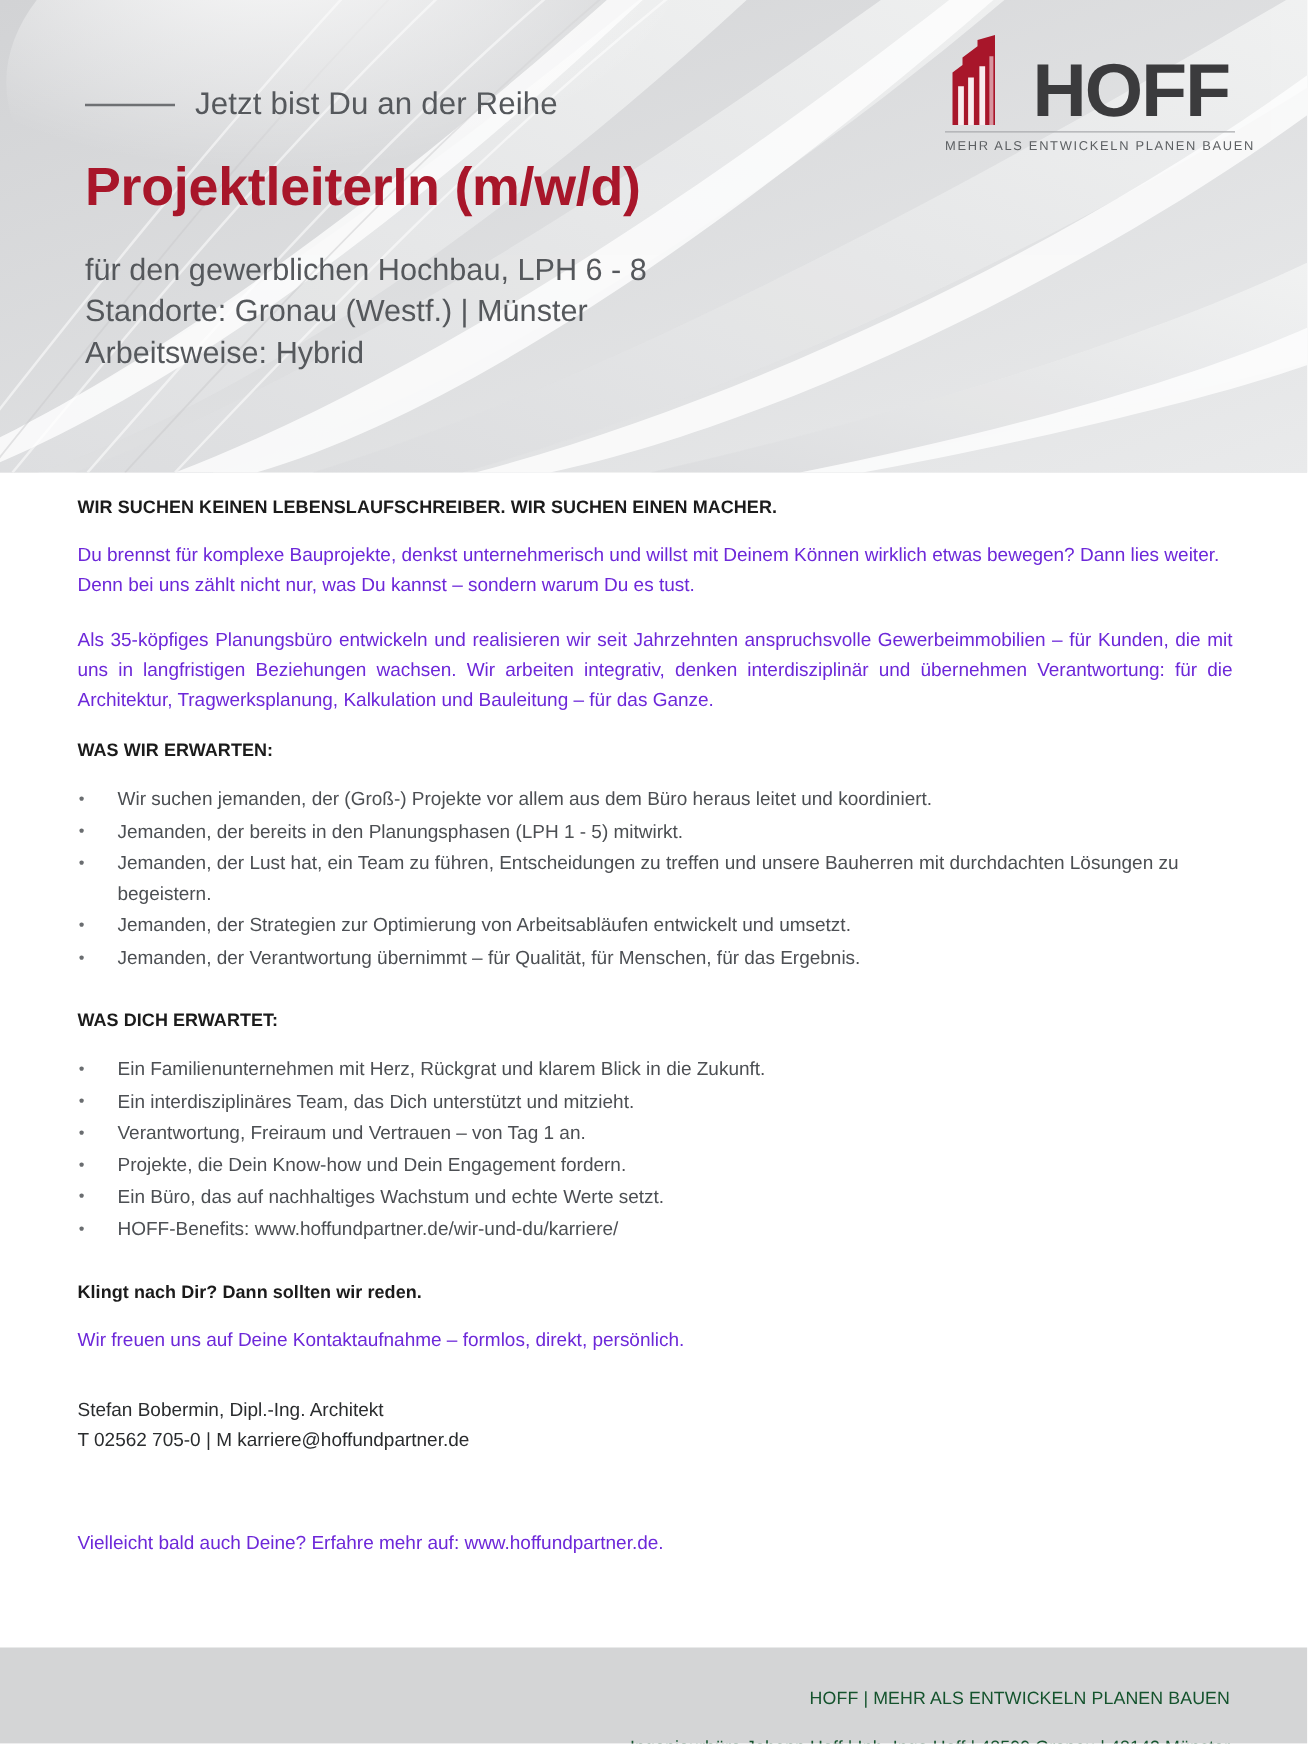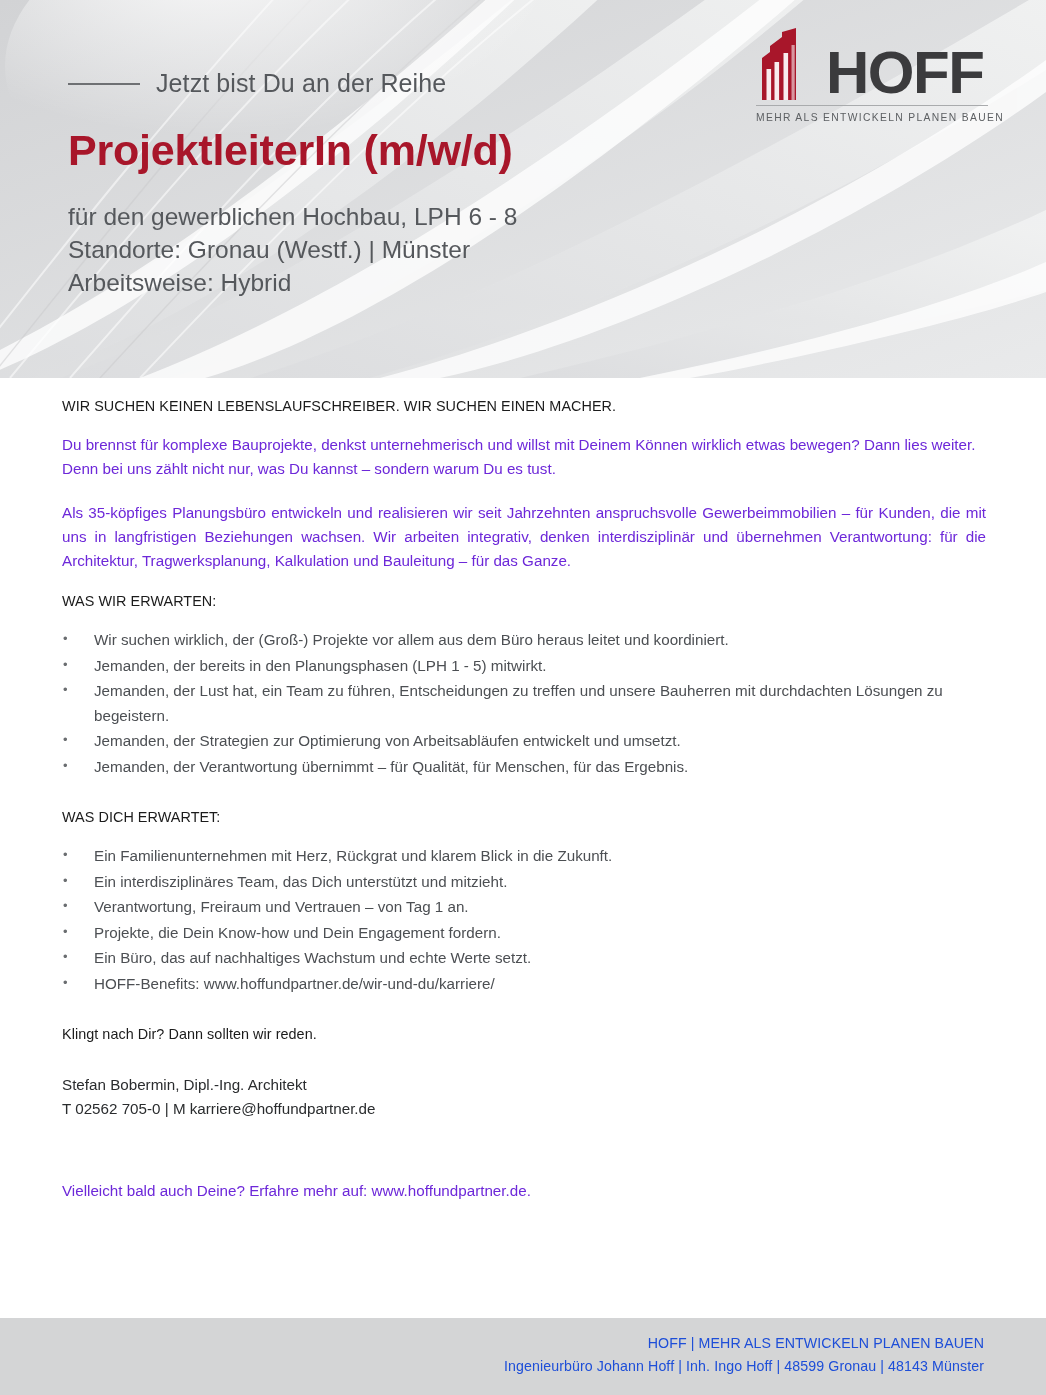--- a/index.html
+++ b/index.html
@@ -125,21 +125,21 @@
   
   .body-wrap {
     position: absolute;
     left: 62px;
     top: 398px;
     width: 924px;
   }
 
   .sec-head {
     font-size: 14.4px;
-    font-weight: normal;
+    font-weight: bold;
     color: #1b1b1b;
     letter-spacing: .05px;
     margin-bottom: 19px;
   }
 
   p.para {
     font-size: 15.2px;
     line-height: 24px;
     color: #6d28d9;
     margin-bottom: 20px;
@@ -195,23 +195,24 @@
   }
   .footer-inner {
     position: absolute;
     right: 62px;
     top: 14px;
     text-align: right;
   }
   .footer-line {
     font-size: 14.2px;
     line-height: 23px;
-    color: #1d4ed8;
+    color: #14532d;
     letter-spacing: .1px;
     white-space: nowrap;
+    margin-top: 16px;
   }
 </style>
 </head>
 <body>
 
 <div class="page">
 
   <header class="hero">
 
     <svg class="hero-svg" viewBox="0 0 1046 378" preserveAspectRatio="none" aria-hidden="true">
@@ -295,21 +296,21 @@
 
     <h2 class="sec-head">WIR SUCHEN KEINEN LEBENSLAUFSCHREIBER. WIR SUCHEN EINEN MACHER.</h2>
 
     <p class="para">Du brennst für komplexe Bauprojekte, denkst unternehmerisch und willst mit Deinem Können wirklich etwas bewegen? Dann lies weiter. Denn bei uns zählt nicht nur, was Du kannst – sondern warum Du es tust.</p>
 
     <p class="para justify">Als 35-köpfiges Planungsbüro entwickeln und realisieren wir seit Jahrzehnten anspruchsvolle Gewerbeimmobilien – für Kunden, die mit uns in langfristigen Beziehungen wachsen. Wir arbeiten integrativ, denken interdisziplinär und übernehmen Verantwortung: für die Architektur, Tragwerksplanung, Kalkulation und Bauleitung – für das Ganze.</p>
 
     <h2 class="sec-head">WAS WIR ERWARTEN:</h2>
 
     <ul class="bullets">
-      <li>Wir suchen wirklich, der (Groß-) Projekte vor allem aus dem Büro heraus leitet und koordiniert.</li>
+      <li>Wir suchen jemanden, der (Groß-) Projekte vor allem aus dem Büro heraus leitet und koordiniert.</li>
       <li>Jemanden, der bereits in den Planungsphasen (LPH 1 - 5) mitwirkt.</li>
       <li>Jemanden, der Lust hat, ein Team zu führen, Entscheidungen zu treffen und unsere Bauherren mit durchdachten Lösungen zu begeistern.</li>
       <li>Jemanden, der Strategien zur Optimierung von Arbeitsabläufen entwickelt und umsetzt.</li>
       <li>Jemanden, der Verantwortung übernimmt – für Qualität, für Menschen, für das Ergebnis.</li>
     </ul>
 
     <div class="spacer-12"></div>
 
 
     <h2 class="sec-head">WAS DICH ERWARTET:</h2>
@@ -320,20 +321,21 @@
       <li>Verantwortung, Freiraum und Vertrauen – von Tag 1 an.</li>
       <li>Projekte, die Dein Know-how und Dein Engagement fordern.</li>
       <li>Ein Büro, das auf nachhaltiges Wachstum und echte Werte setzt.</li>
       <li>HOFF-Benefits: www.hoffundpartner.de/wir-und-du/karriere/</li>
     </ul>
 
     <div class="spacer-12"></div>
 
     <h2 class="sec-head">Klingt nach Dir? Dann sollten wir reden.</h2>
 
+    <p class="para">Wir freuen uns auf Deine Kontaktaufnahme – formlos, direkt, persönlich.</p>
 
     <div class="spacer-12"></div>
 
     <div class="contact">
       <div>Stefan Bobermin, Dipl.-Ing. Architekt</div>
       <div>T 02562 705-0 | M karriere@hoffundpartner.de</div>
     </div>
 
     <div class="spacer-12"></div>
 

